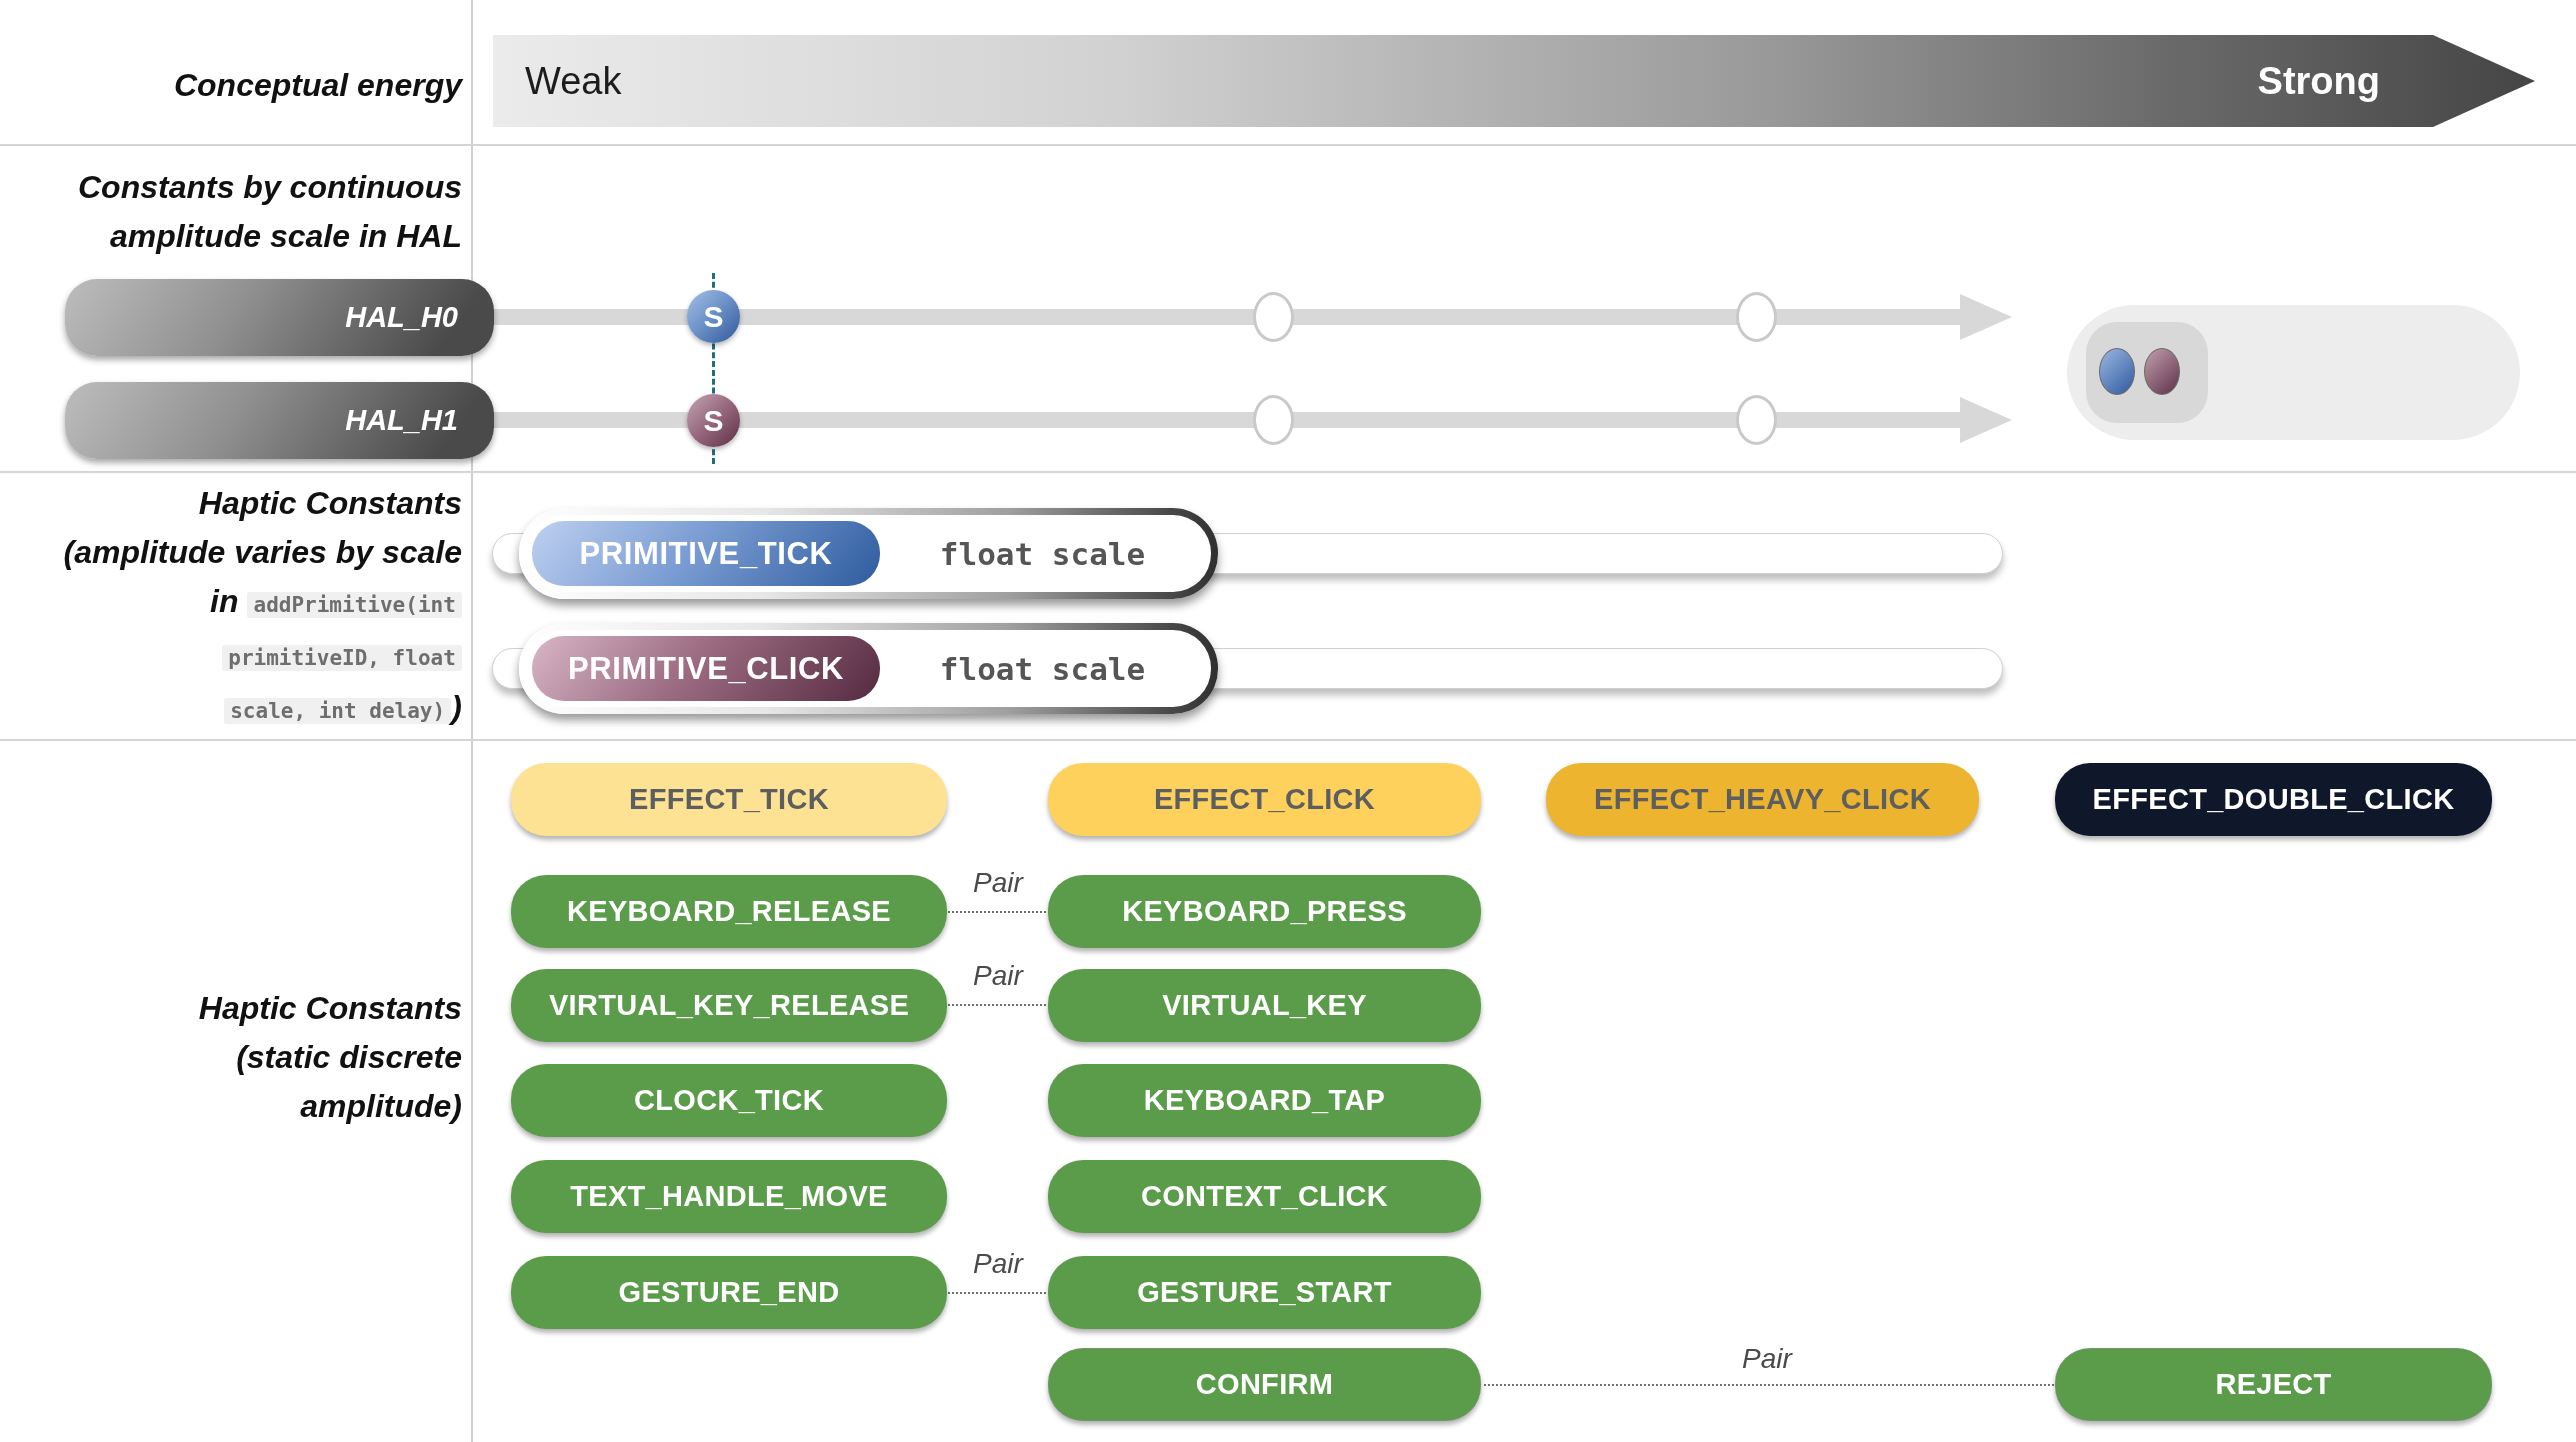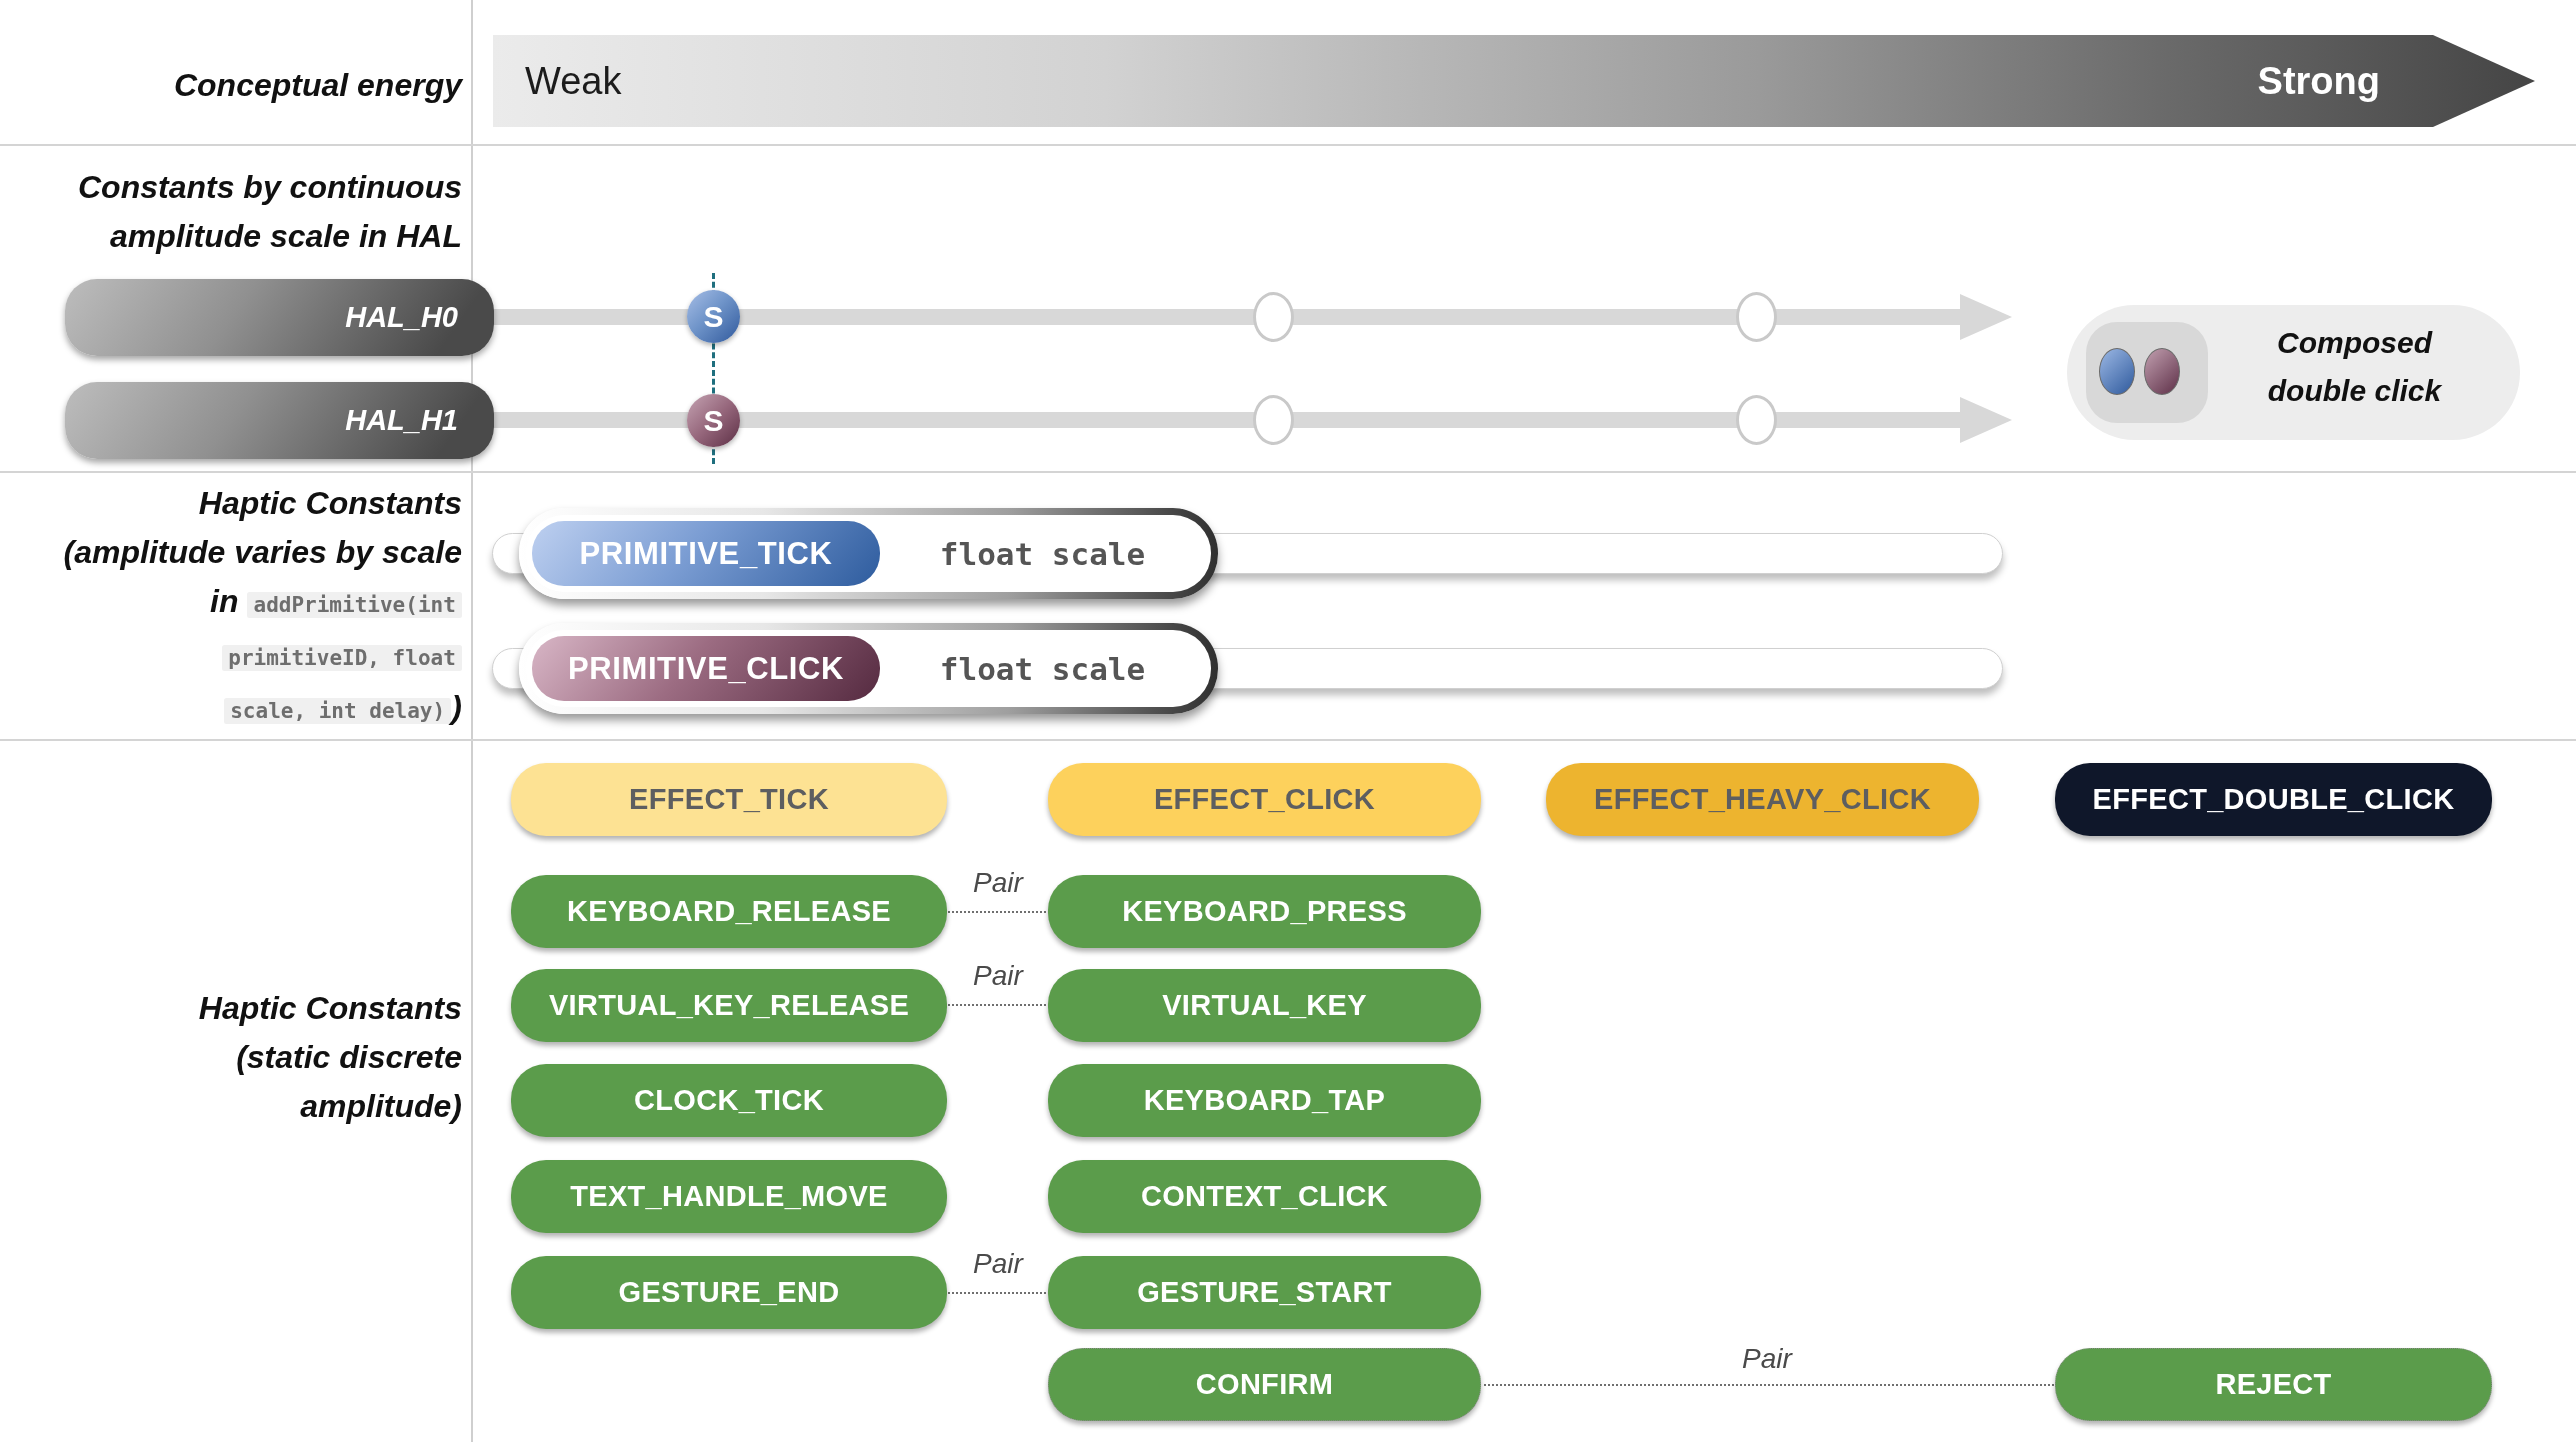--- a/index.html
+++ b/index.html
@@ -113,24 +113,20 @@
   <div class="marker" style="left:1736px;top:292px;"></div>
   <div class="marker" style="left:1253px;top:395px;"></div>
   <div class="marker" style="left:1736px;top:395px;"></div>
 
   <div class="composed">
     <div class="composed-chip">
       <div class="cdot cdot-blue"></div>
       <div class="cdot cdot-mauve"></div>
     </div>
   </div>
-  <div class="composed-text">
-    <div>Composed</div>
-    <div>double click</div>
-  </div>
 
   <div class="side-label" style="top:479px;">
     <div>Haptic Constants</div>
     <div>(amplitude varies by scale</div>
     <div><span>in </span><span class="code">addPrimitive(int</span></div>
     <div><span class="code">primitiveID, float</span></div>
     <div><span class="code">scale, int delay)</span><span>)</span></div>
   </div>
 
   <div class="ptrack" style="top:533px;"></div>

